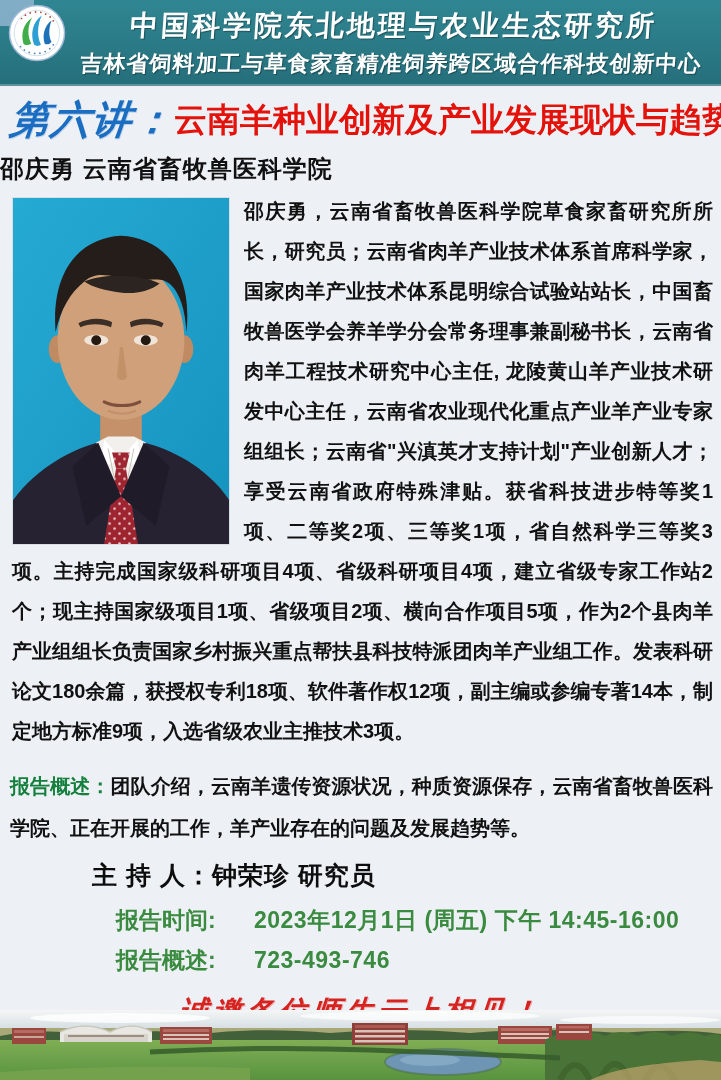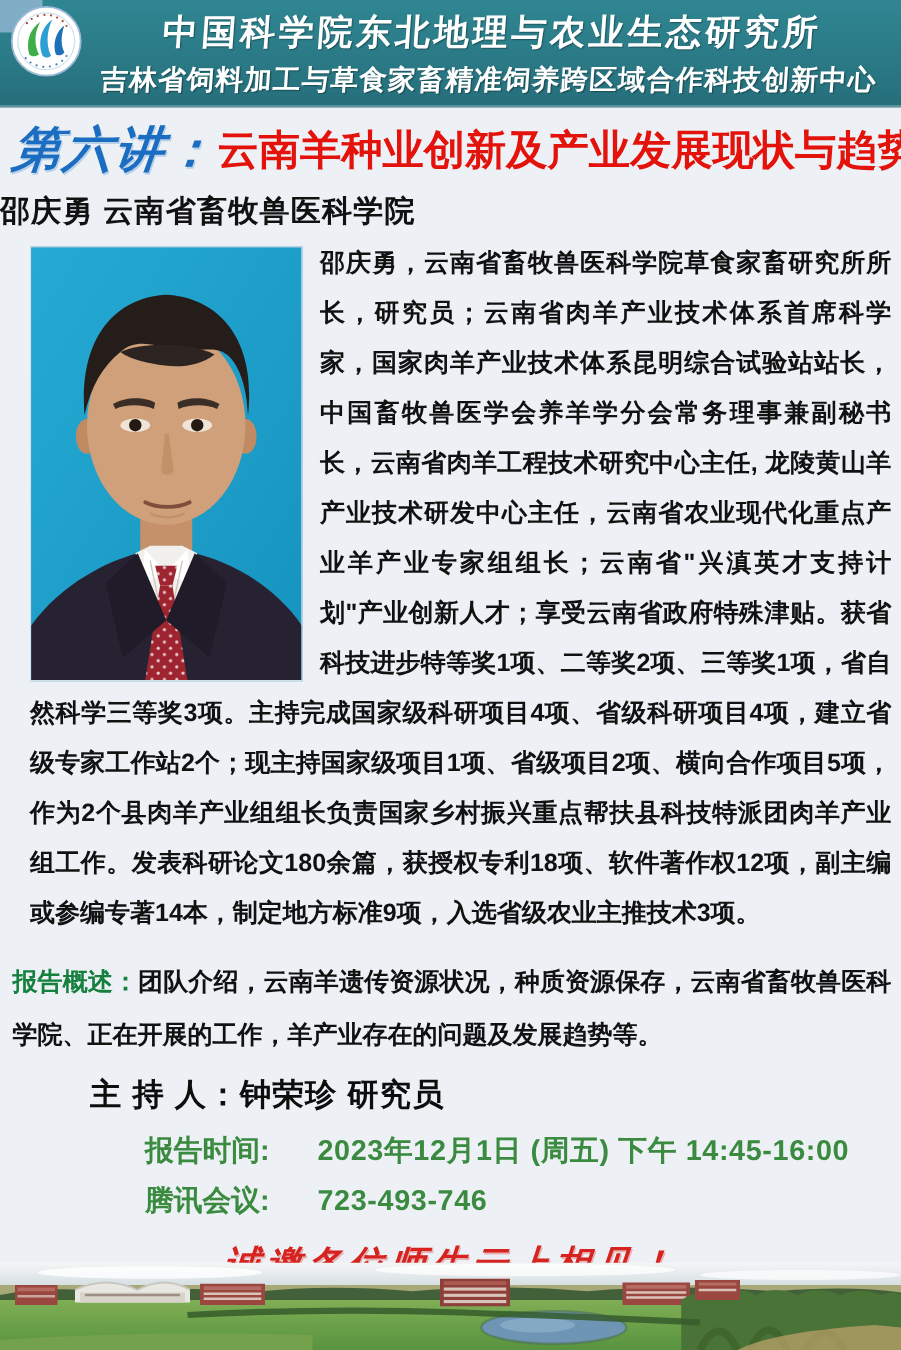--- a/index.html
+++ b/index.html
@@ -33,35 +33,35 @@
   .title-prefix{
     color:#1a6dc0;font-size:39px;font-weight:bold;font-style:italic;
     letter-spacing:2px;transform:skewX(-6deg);text-shadow:1px 1px 0 rgba(26,109,192,.25);
   }
   .title-main{color:#e3120b;font-size:33px;font-weight:bold;letter-spacing:0px;}
   .speaker-line{
     font-size:24px;font-weight:bold;color:#111;margin-top:6px;letter-spacing:1px;
   }
   
   .bio{
-    margin:6px 8px 0 24px;font-size:20px;line-height:40px;font-weight:600;
+    margin:6px 8px 0 12px;font-size:20px;line-height:40px;font-weight:600;
     text-align:justify;color:#111;
   }
   .photo-float{
     float:left;width:218px;height:348px;margin:6px 14px 2px 0;
     border:1px solid #d8dee6;box-sizing:border-box;background:#1b9fc9;
   }
   .photo-float svg{display:block;width:100%;height:100%;}
   
   .overview{
     margin:14px 8px 0 10px;font-size:20px;line-height:42px;font-weight:600;text-align:justify;color:#111;
   }
   .overview-label{color:#15803d;}
   
-  .host-line{margin-top:10px;padding-left:72px;font-size:25px;font-weight:bold;color:#0d0d0d;letter-spacing:1px;}
+  .host-line{margin-top:10px;padding-left:92px;font-size:25px;font-weight:bold;color:#0d0d0d;letter-spacing:1px;}
   .schedule{margin-top:8px;color:#3a8a3f;font-weight:bold;}
   .schedule-row{padding-left:116px;font-size:23px;line-height:40px;display:flex;}
   .schedule-label{width:138px;flex:0 0 auto;}
   .schedule-value{letter-spacing:.5px;}
   
   .closing{
     text-align:center;margin-top:12px;color:#d6231f;font-size:29px;font-weight:bold;
     font-style:italic;letter-spacing:4px;transform:skewX(-5deg);
     text-shadow:1px 1px 0 rgba(214,35,31,.3);
   }
@@ -186,21 +186,21 @@
   <div class="host-line">
     <span>主 持 人：</span><span>钟荣珍 研究员</span>
   </div>
 
   <div class="schedule">
     <div class="schedule-row">
       <span class="schedule-label">报告时间:</span>
       <span class="schedule-value">2023年12月1日 (周五) 下午 14:45-16:00</span>
     </div>
     <div class="schedule-row">
-      <span class="schedule-label">腾讯会议:</span>
+      <span class="schedule-label">报告概述:</span>
       <span class="schedule-value">723-493-746</span>
     </div>
   </div>
 
   <div class="closing">诚邀各位师生云上相见！</div>
 
   <div class="landscape">
     <svg viewBox="0 0 721 70" preserveAspectRatio="none">
       <defs>
         <linearGradient id="sky" x1="0" y1="0" x2="0" y2="1">

